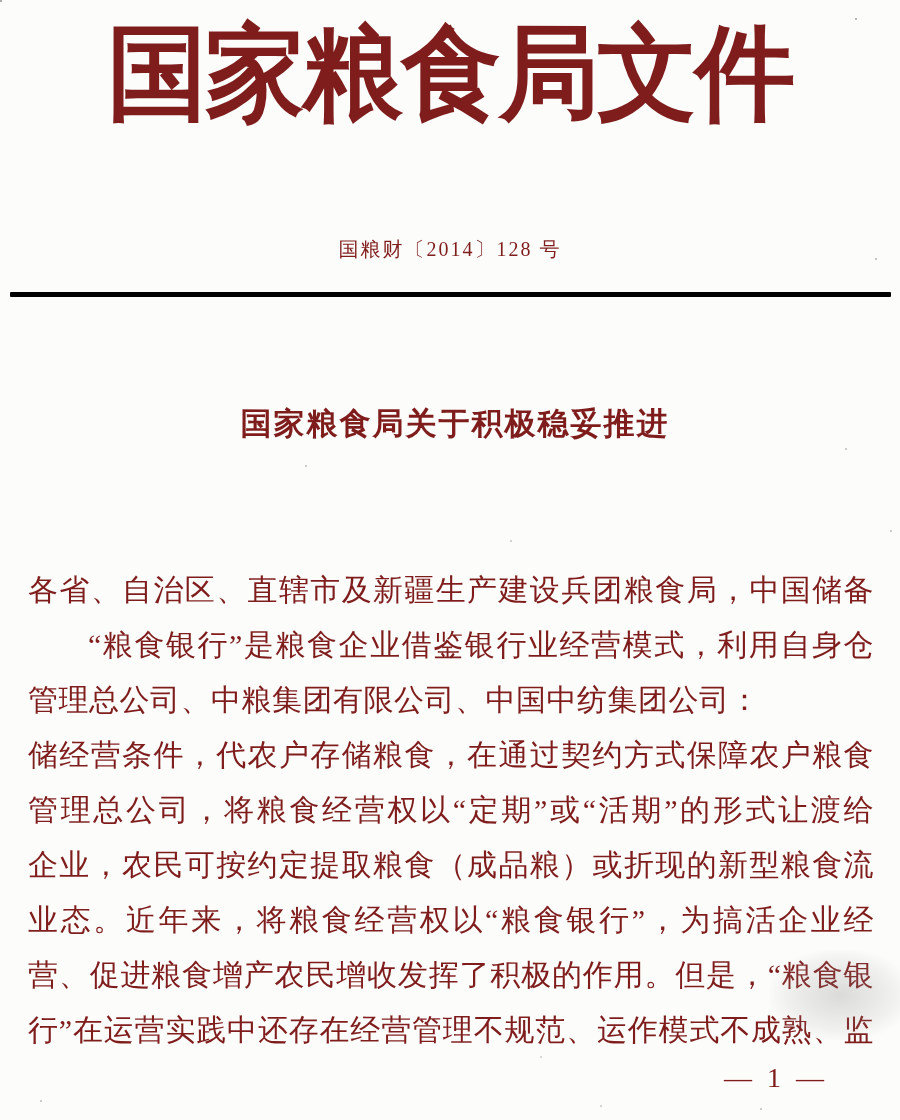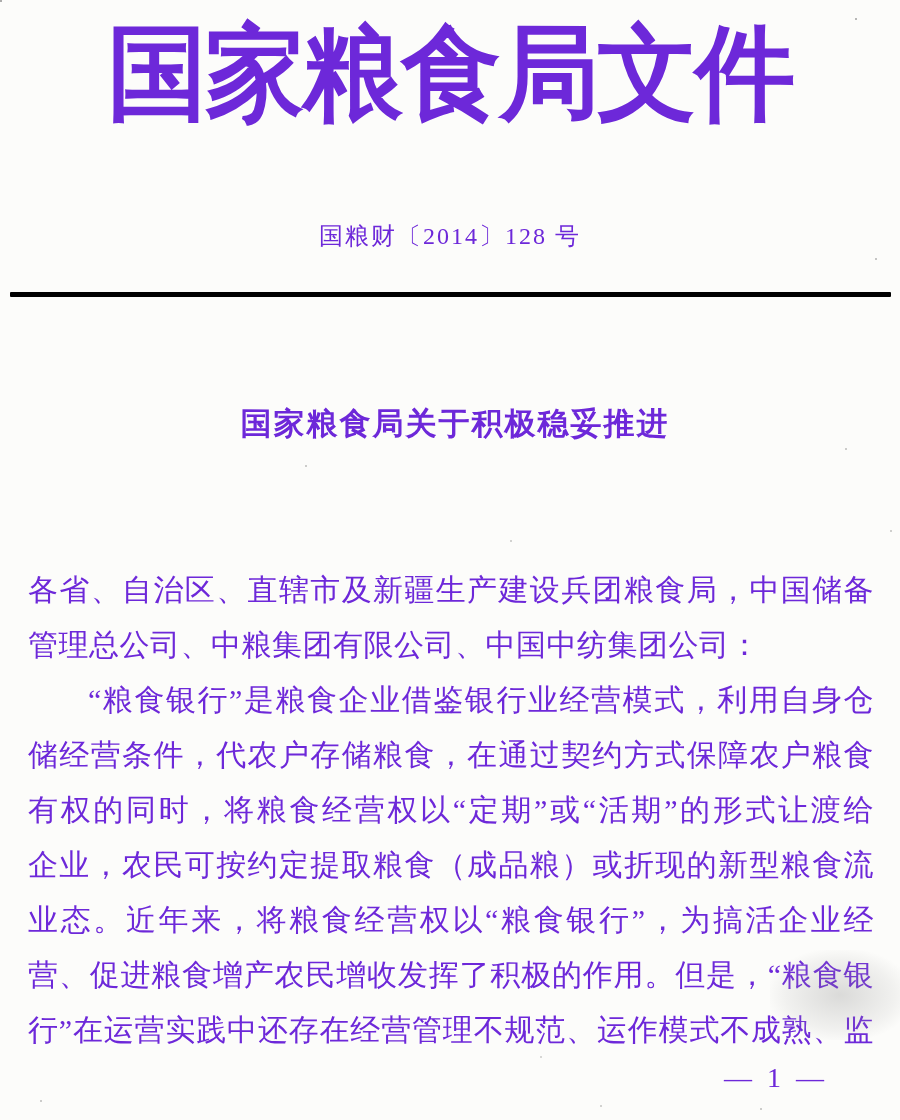--- a/index.html
+++ b/index.html
@@ -2,21 +2,21 @@
 <html><head>
 <meta charset="utf-8">
 <style>
   html, body { margin: 0; padding: 0; background: #e8e8e8; }
   .page {
     position: relative;
     width: 900px;
     height: 1120px;
     margin: 0 auto;
     background: #fcfcfa;
-    color: #6d28d9;
+    color: #7f1d1d;
     font-family: "Liberation Serif", "DejaVu Serif", serif;
     overflow: hidden;
   }
   
   .org-title {
     position: absolute;
     top: 8px;
     left: 0;
     width: 100%;
     text-align: center;
@@ -24,25 +24,25 @@
     line-height: 128px;
     font-weight: bold;
     letter-spacing: -2px;
     white-space: nowrap;
     transform: scaleY(1.04);
     transform-origin: top center;
   }
   
   .doc-number {
     position: absolute;
-    top: 220px;
+    top: 236px;
     left: 0;
     width: 100%;
     text-align: center;
-    font-size: 24px;
+    font-size: 20px;
     letter-spacing: 2px;
     white-space: nowrap;
   }
   
   .rule {
     position: absolute;
     top: 292px;
     left: 10px;
     right: 9px;
     height: 5px;
@@ -125,24 +125,24 @@
   <div class="doc-number">国粮财〔2014〕128 号</div>
 
   <div class="rule"></div>
 
   <h1 class="doc-title">
     <span class="title-line">国家粮食局关于积极稳妥推进</span>
   </h1>
 
   <div class="body-text">
     <div class="line full">各省、自治区、直辖市及新疆生产建设兵团粮食局，中国储备粮</div>
+    <div class="line full indent">“粮食银行”是粮食企业借鉴银行业经营模式，利用自身仓</div>
     <div class="line short">管理总公司、中粮集团有限公司、中国中纺集团公司：</div>
-    <div class="line full indent">“粮食银行”是粮食企业借鉴银行业经营模式，利用自身仓</div>
     <div class="line full">储经营条件，代农户存储粮食，在通过契约方式保障农户粮食所</div>
-    <div class="line full">有权的同时，将粮食经营权以“定期”或“活期”的形式让渡给</div>
+    <div class="line full">管理总公司，将粮食经营权以“定期”或“活期”的形式让渡给</div>
     <div class="line full">企业，农民可按约定提取粮食（成品粮）或折现的新型粮食流通</div>
     <div class="line full">业态。近年来，将粮食经营权以“粮食银行”，为搞活企业经</div>
     <div class="line full">营、促进粮食增产农民增收发挥了积极的作用。但是，“粮食银</div>
     <div class="line full">行”在运营实践中还存在经营管理不规范、运作模式不成熟、监</div>
   </div>
 
   <div class="page-number">— 1 —</div>
 
   <div class="smudge"></div>
   <div class="noise"></div>

